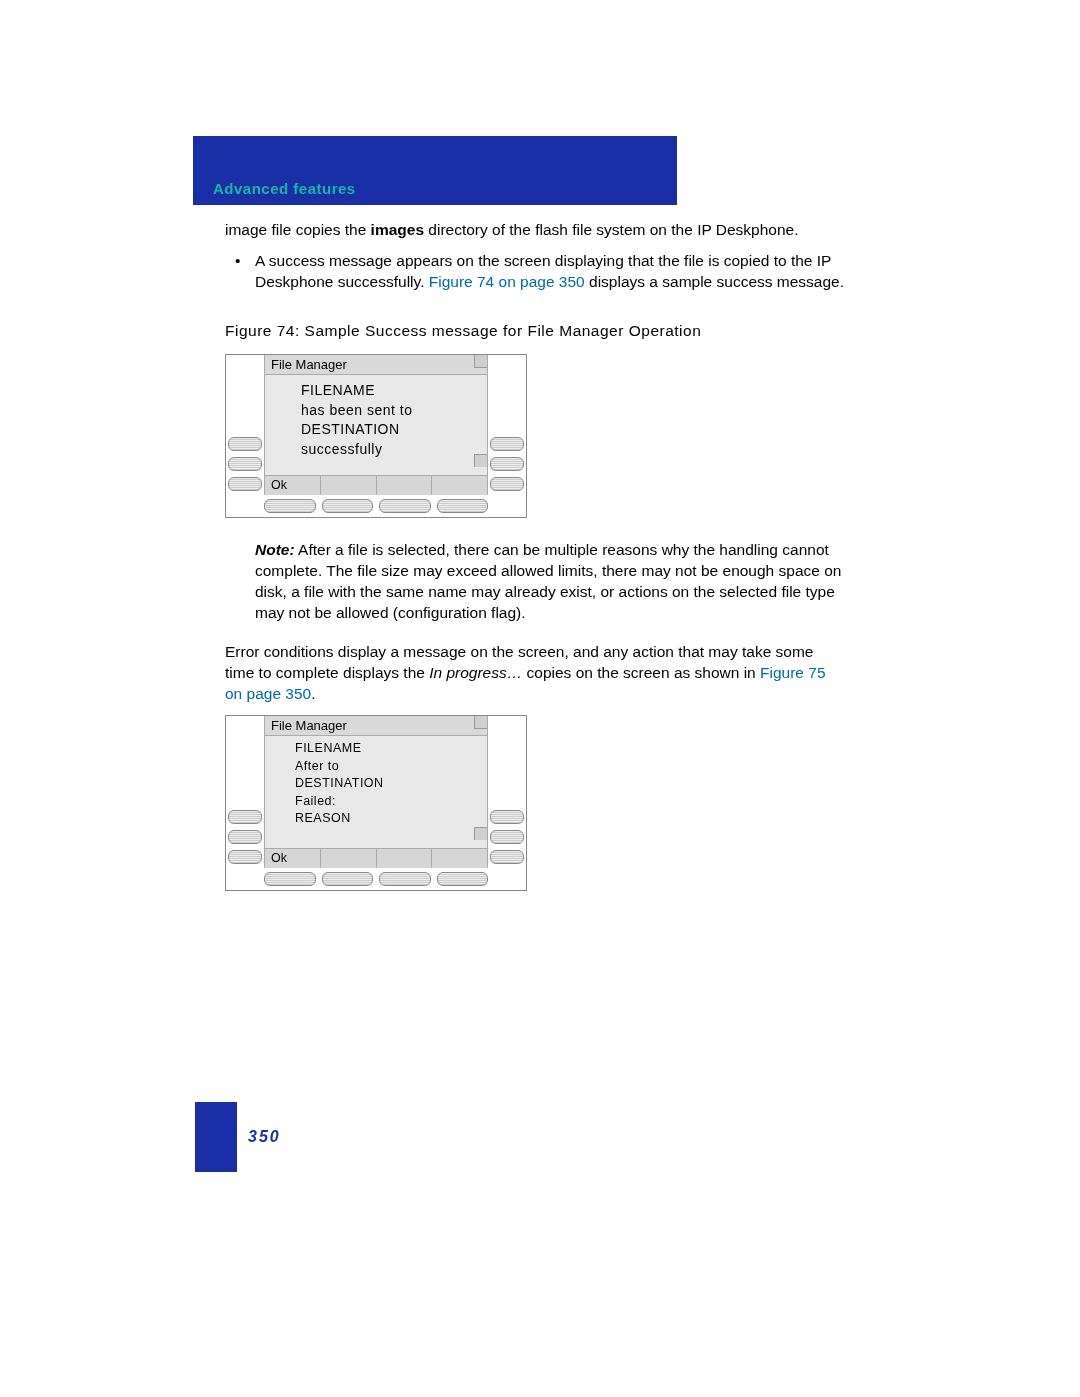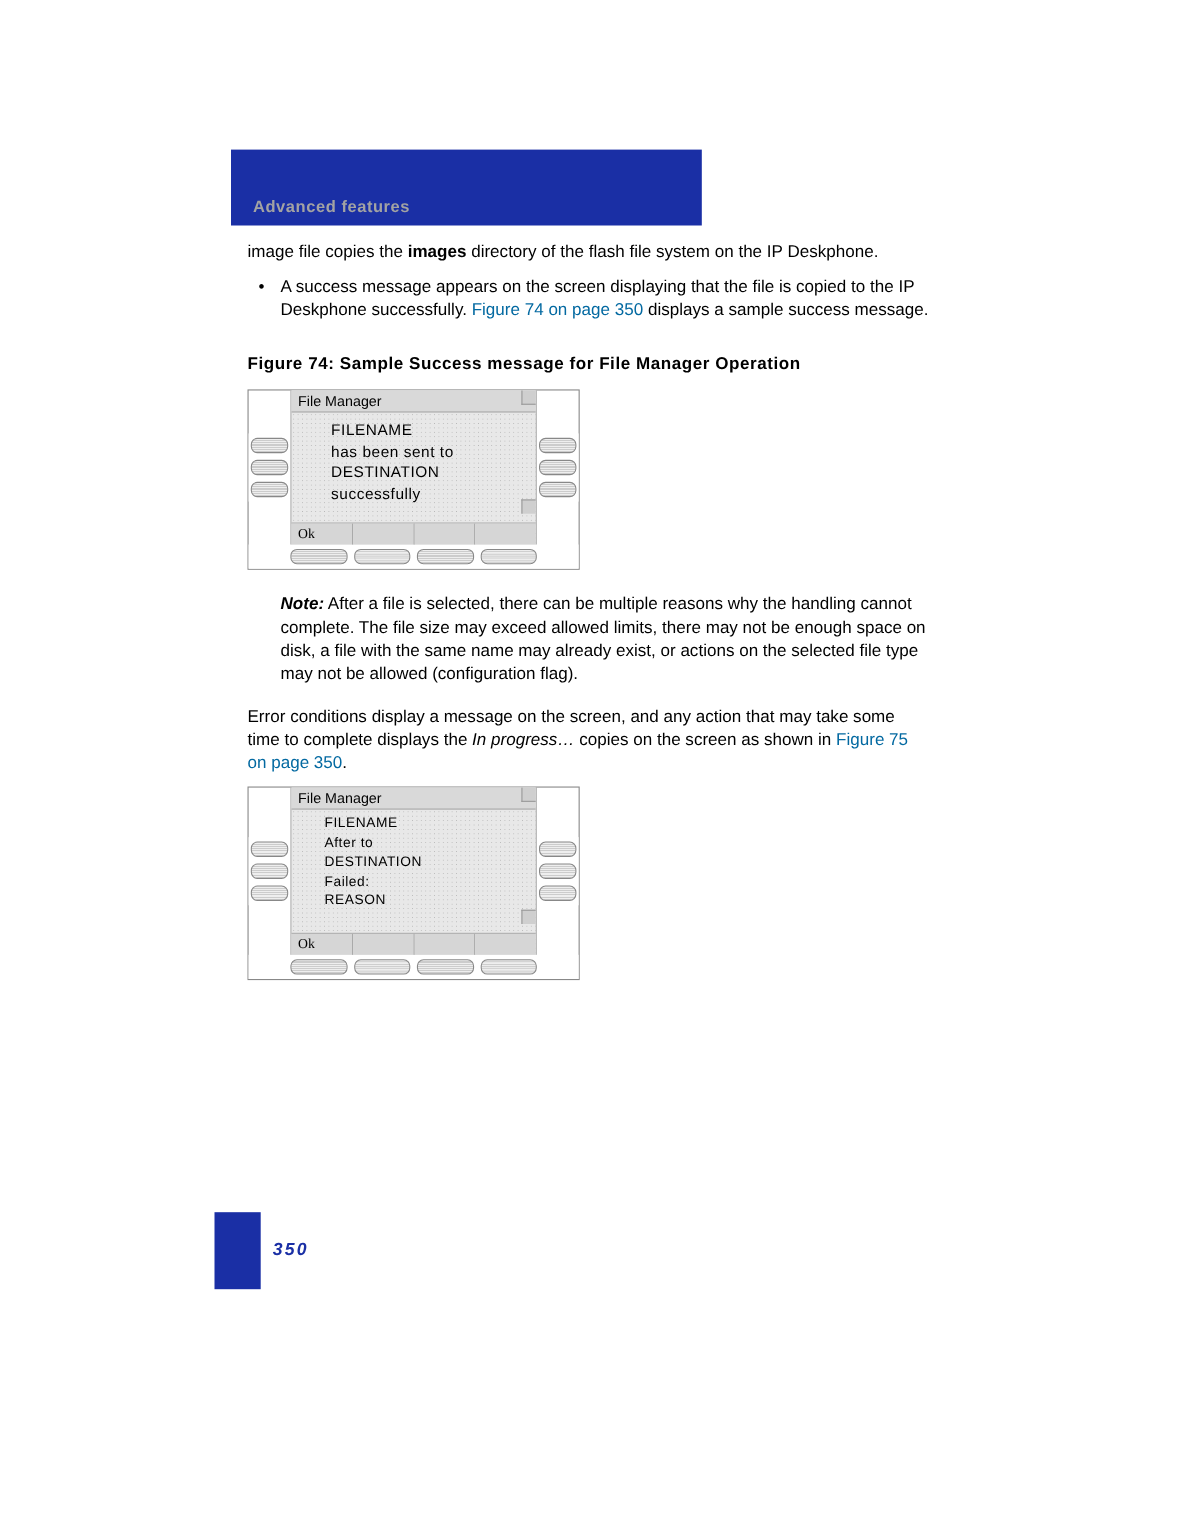--- a/index.html
+++ b/index.html
@@ -11,25 +11,25 @@
   }
   .page {
     width: 1080px;
     height: 1397px;
     position: relative;
     background: #fff;
   }
   
   .blue-block {
     position: absolute;
-    left: 210px;
+    left: 193px;
     top: 136px;
-    width: 428px;
+    width: 484px;
     background: #1a2fa5;
-    color: #a3a3a3;
+    color: #14b8a6;
     padding: 44px 0 8px 20px;
     box-sizing: border-box;
   }
   .blue-block .section-title {
     font-weight: bold;
     font-size: 15px;
     letter-spacing: 0.5px;
   }
   .content {
     position: absolute;
@@ -41,35 +41,35 @@
   }
   .content p { margin: 0 0 10px 0; }
   .indent { margin-left: 30px; }
   .bullet-row { display: flex; margin-left: 10px; margin-bottom: 10px; }
   .bullet-dot { width: 20px; flex: 0 0 20px; }
   .bullet-body { flex: 1 1 auto; }
   .bold { font-weight: bold; margin-top: 36px; }
   .italic { font-style: italic; text-align: right; }
   .link { color: #0369a1; }
   .fig-caption {
-    font-weight: bold;
+    font-weight: normal;
     font-size: 15.5px;
     letter-spacing: 0.5px;
     margin: 28px 0 12px 0;
   }
 
   
   .phone {
     width: 300px;
     margin: 6px 0 18px 0;
     border: 1px solid #888;
     background: #fff;
     font-family: Arial, Helvetica, sans-serif;
   }
-  .phone-row { display: flex; align-items: center; }
+  .phone-row { display: flex; align-items: flex-end; }
   .side-keys {
     width: 38px;
     background: #fff;
     display: flex;
     flex-direction: column;
     gap: 6px;
     padding: 4px 2px;
     box-sizing: border-box;
   }
   .key {
@@ -121,21 +121,20 @@
     display: flex;
     border-top: 1px solid #aaa;
   }
   .softkey {
     flex: 1 1 0;
     background: #d6d6d6;
     border-right: 1px solid #aaa;
     font-size: 12.5px;
     padding: 1px 6px;
     min-height: 16px;
-    font-family: Liberation Serif, serif;
   }
   .softkey:last-child { border-right: none; }
   .hardkey-bar {
     display: flex;
     justify-content: space-evenly;
     padding: 4px 38px;
     gap: 6px;
     background: #fff;
   }
   .hardkey {

